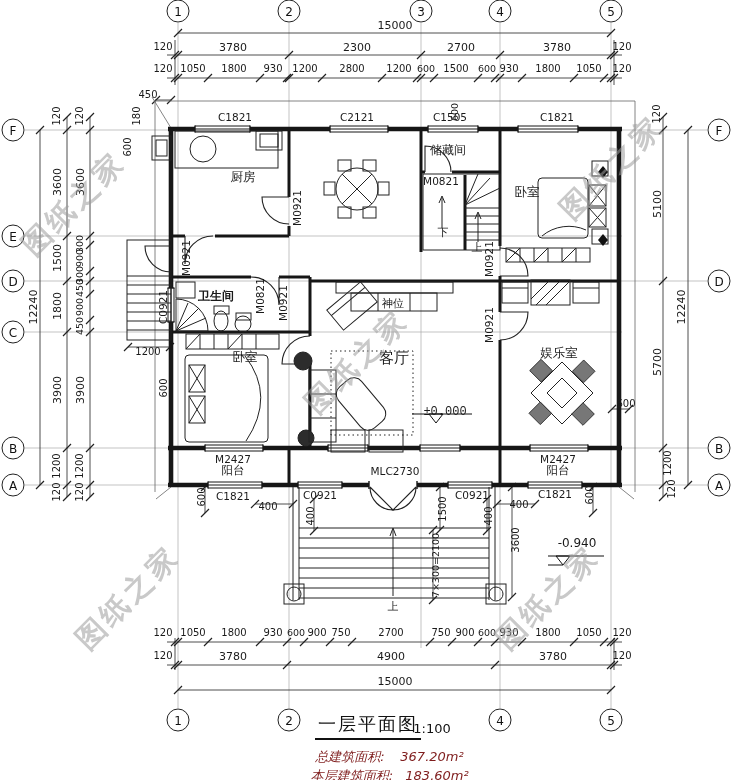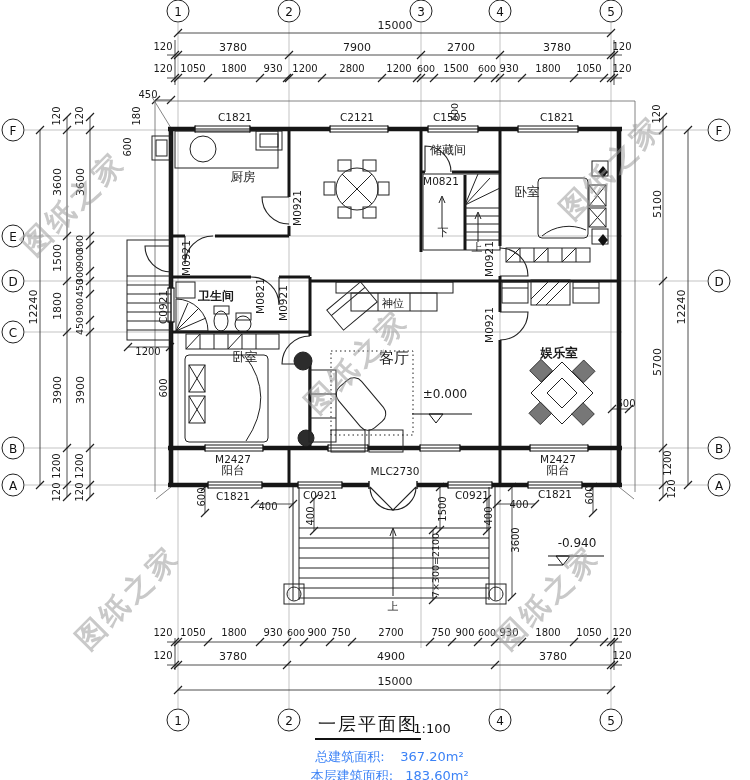--- a/index.html
+++ b/index.html
@@ -9,21 +9,21 @@
   .lbl{position:absolute;color:#1a1a1a;white-space:nowrap;line-height:1;
        transform:translate(-50%,-50%);}
   .bubble{position:absolute;width:21px;height:21px;border:1.4px solid #222;border-radius:50%;
           background:#fff;display:flex;align-items:center;justify-content:center;
           font-size:12px;color:#111;transform:translate(-50%,-50%);z-index:4;}
   .wm{position:absolute;color:#9d9d9d;opacity:.55;font-size:29px;font-weight:bold;
       letter-spacing:4px;transform:translate(-50%,-50%) rotate(-45deg);z-index:5;pointer-events:none;}
   .title-main{position:absolute;transform:translate(-50%,-50%);font-size:18px;color:#111;
       border-bottom:2.5px solid #111;padding:0 3px 2px 3px;letter-spacing:2px;text-align:center;}
   .title-scale{position:absolute;transform:translate(-50%,-50%);font-size:13px;color:#111;}
-  .title-area{position:absolute;transform:translate(-50%,-50%);font-size:13px;color:#3b82f6;white-space:nowrap;}
+  .title-area{position:absolute;transform:translate(-50%,-50%);font-size:13px;color:#7f1d1d;white-space:nowrap;font-style:italic;}
 </style>
 </head>
 <body>
 
 <div id="canvas">
 
   <svg id="plan-svg" width="750" height="780">
 
     <g stroke="#aaa" stroke-width="0.7">
       <line x1="178" y1="23" x2="178" y2="708"></line>
@@ -371,21 +371,21 @@
 
   <span class="title-main" style="left:368px;top:726px">一层平面图</span>
   <span class="title-scale" style="left:432px;top:728px">1:100</span>
   <span class="title-area" style="left:350px;top:757px">总建筑面积:</span>
   <span class="title-area" style="left:432px;top:756px">367.20m²</span>
   <span class="title-area" style="left:352px;top:776px">本层建筑面积:</span>
   <span class="title-area" style="left:437px;top:775px">183.60m²</span>
 <span class="lbl" style="left: 395px; top: 25px; font-size: 11px;">15000</span>
     <span class="lbl" style="left: 163px; top: 47px; font-size: 10px;">120</span>
     <span class="lbl" style="left: 233px; top: 47px; font-size: 11px;">3780</span>
-    <span class="lbl" style="left: 357px; top: 47px; font-size: 11px;">7900</span>
+    <span class="lbl" style="left: 357px; top: 47px; font-size: 11px;">2300</span>
     <span class="lbl" style="left: 461px; top: 47px; font-size: 11px;">2700</span>
     <span class="lbl" style="left: 557px; top: 47px; font-size: 11px;">3780</span>
     <span class="lbl" style="left: 622px; top: 47px; font-size: 10px;">120</span>
     <span class="lbl" style="left: 163px; top: 69px; font-size: 10px;">120</span>
     <span class="lbl" style="left: 193px; top: 69px; font-size: 10px;">1050</span>
     <span class="lbl" style="left: 234px; top: 69px; font-size: 10px;">1800</span>
     <span class="lbl" style="left: 273px; top: 69px; font-size: 10px;">930</span>
     <span class="lbl" style="left: 305px; top: 69px; font-size: 10px;">1200</span>
     <span class="lbl" style="left: 352px; top: 69px; font-size: 10px;">2800</span>
     <span class="lbl" style="left: 399px; top: 69px; font-size: 10px;">1200</span>
@@ -458,21 +458,21 @@
     <span class="lbl" style="left: 516px; top: 540px; font-size: 10px; transform: translate(-50%, -50%) rotate(-90deg);">3600</span>
     <span class="lbl" style="left: 148px; top: 352px; font-size: 10px;">1200</span>
     <span class="lbl" style="left: 164px; top: 388px; font-size: 10px; transform: translate(-50%, -50%) rotate(-90deg);">600</span>
     <span class="lbl" style="left: 243px; top: 177px; font-size: 12.5px;">厨房</span>
     <span class="lbl" style="left: 448px; top: 150px; font-size: 12px;">储藏间</span>
     <span class="lbl" style="left: 527px; top: 192px; font-size: 12.5px;">卧室</span>
     <span class="lbl" style="left: 216px; top: 296px; font-size: 12px; font-weight: bold;">卫生间</span>
     <span class="lbl" style="left: 245px; top: 357px; font-size: 12.5px;">卧室</span>
     <span class="lbl" style="left: 394px; top: 358px; font-size: 15px;">客厅</span>
     <span class="lbl" style="left: 393px; top: 303px; font-size: 11px;">神位</span>
-    <span class="lbl" style="left: 559px; top: 353px; font-size: 12.5px; font-weight: bold;">娱乐室</span>
+    <span class="lbl" style="left: 559px; top: 353px; font-size: 12.5px;">娱乐室</span>
     <span class="lbl" style="left: 233px; top: 471px; font-size: 11.5px;">阳台</span>
     <span class="lbl" style="left: 558px; top: 471px; font-size: 11.5px;">阳台</span>
     <span class="lbl" style="left: 235px; top: 117px; font-size: 10.5px;">C1821</span>
     <span class="lbl" style="left: 357px; top: 117px; font-size: 10.5px;">C2121</span>
     <span class="lbl" style="left: 450px; top: 117px; font-size: 10.5px;">C1505</span>
     <span class="lbl" style="left: 557px; top: 117px; font-size: 10.5px;">C1821</span>
     <span class="lbl" style="left: 297px; top: 208px; font-size: 10.5px; transform: translate(-50%, -50%) rotate(-90deg);">M0921</span>
     <span class="lbl" style="left: 186px; top: 258px; font-size: 10.5px; transform: translate(-50%, -50%) rotate(-90deg);">M0921</span>
     <span class="lbl" style="left: 441px; top: 181px; font-size: 10.5px;">M0821</span>
     <span class="lbl" style="left: 489px; top: 259px; font-size: 10.5px; transform: translate(-50%, -50%) rotate(-90deg);">M0921</span>
@@ -480,21 +480,21 @@
     <span class="lbl" style="left: 260px; top: 296px; font-size: 10.5px; transform: translate(-50%, -50%) rotate(-90deg);">M0821</span>
     <span class="lbl" style="left: 283px; top: 303px; font-size: 10.5px; transform: translate(-50%, -50%) rotate(-90deg);">M0921</span>
     <span class="lbl" style="left: 163px; top: 307px; font-size: 10.5px; transform: translate(-50%, -50%) rotate(-90deg);">C0921</span>
     <span class="lbl" style="left: 233px; top: 459px; font-size: 10.5px;">M2427</span>
     <span class="lbl" style="left: 395px; top: 471px; font-size: 10.5px;">MLC2730</span>
     <span class="lbl" style="left: 558px; top: 459px; font-size: 10.5px;">M2427</span>
     <span class="lbl" style="left: 233px; top: 496px; font-size: 10.5px;">C1821</span>
     <span class="lbl" style="left: 320px; top: 495px; font-size: 10.5px;">C0921</span>
     <span class="lbl" style="left: 472px; top: 495px; font-size: 10.5px;">C0921</span>
     <span class="lbl" style="left: 555px; top: 494px; font-size: 10.5px;">C1821</span>
-    <span class="lbl" style="left: 445px; top: 394px; font-size: 12px;">±0.000</span>
+    <span class="lbl" style="left: 445px; top: 412px; font-size: 12px; font-family: Liberation Mono, monospace;">±0.000</span>
     <span class="lbl" style="left: 577px; top: 543px; font-size: 12px;">-0.940</span>
     <span class="lbl" style="left: 443px; top: 232px; font-size: 11px;">下</span>
     <span class="lbl" style="left: 477px; top: 247px; font-size: 11px;">上</span>
     <span class="lbl" style="left: 393px; top: 606px; font-size: 11px;">上</span>
     <div class="bubble" style="left: 178px; top: 11px;">1</div>
     <div class="bubble" style="left: 289px; top: 11px;">2</div>
     <div class="bubble" style="left: 421px; top: 11px;">3</div>
     <div class="bubble" style="left: 500px; top: 11px;">4</div>
     <div class="bubble" style="left: 611px; top: 11px;">5</div>
     <div class="bubble" style="left: 178px; top: 720px;">1</div>

